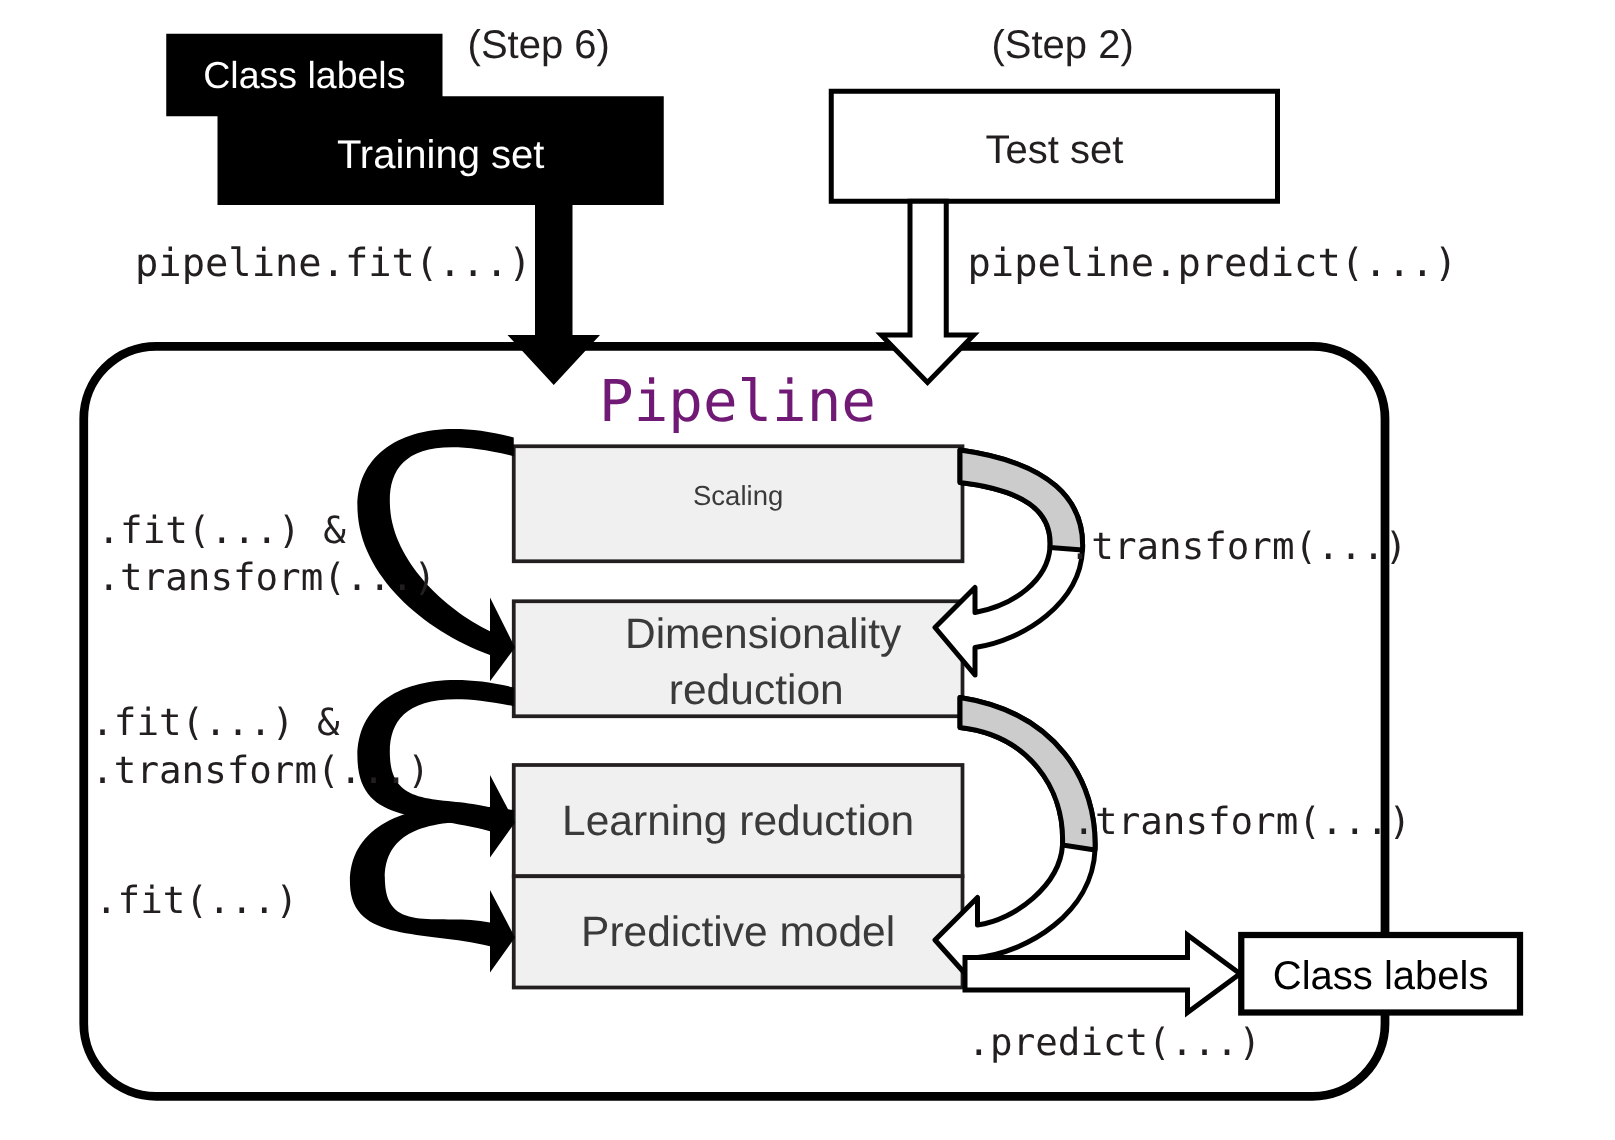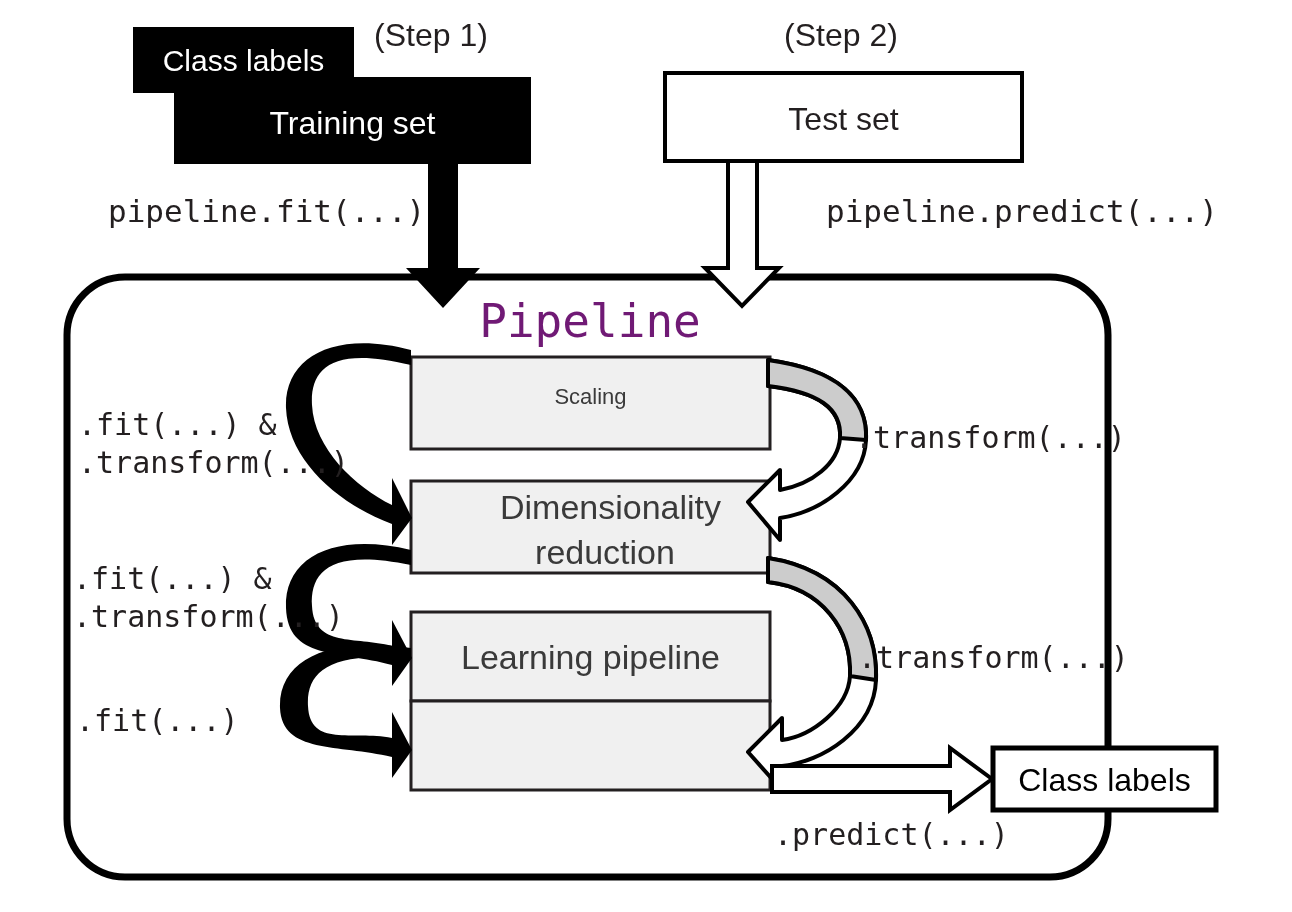--- a/index.html
+++ b/index.html
@@ -141,43 +141,44 @@
                C 852,630 822,588 768,582
                Z" fill="#cccccc" stroke="#000000" stroke-width="4" stroke-linejoin="round"></path>
     </g>
 
     <polygon points="772,766 950,766 950,748 992,779 950,810 950,792 772,792" fill="#ffffff" stroke="#000000" stroke-width="4" stroke-linejoin="miter"></polygon>
 
     <rect x="993" y="748" width="223" height="62" fill="#ffffff" stroke="#000000" stroke-width="5"></rect>
 
   </svg>
 
-  <div class="txt sans centered" style="left:366px; top:17px; width:130px; font-size:32px;">(Step 1)</div>
+  <div class="txt sans centered" style="left:366px; top:17px; width:130px; font-size:32px;">(Step 6)</div>
 
-  <div class="txt sans centered" style="left:775px; top:17px; width:132px; font-size:32px;">(Step 2)</div>
+  <div class="txt sans centered" style="left:775px; top:17px; width:132px; font-size:32px;text-align:right;">(Step 2)</div>
 
   <div class="txt sans centered boxlabel-white" style="left:133px; top:44px; width:221px; font-size:30px;">Class labels</div>
 
   <div class="txt sans centered boxlabel-white" style="left:174px; top:105px; width:357px; font-size:32px;">Training set</div>
 
   <div class="txt sans centered" style="left:665px; top:101px; width:357px; font-size:32px;">Test set</div>
 
   <div class="txt mono" style="left:108px; top:193px; font-size:31px;">pipeline.fit(...)</div>
 
-  <div class="txt mono" style="left:826px; top:193px; font-size:31px;">pipeline.predict(...)</div>
+  <div class="txt mono" style="left:774px; top:193px; font-size:31px;">pipeline.predict(...)</div>
 
   <div class="txt mono centered" style="left:420px; top:294px; width:340px; font-size:46px; color:#701a75;">Pipeline</div>
 
   <div class="txt sans centered" style="left:411px; top:384px; width:359px; font-size:22px; color:#3a3a3a;">Scaling</div>
 
   <div class="txt sans centered" style="left:411px; top:488px; width:359px; font-size:34px; color:#3a3a3a;margin-left:20px;">Dimensionality</div>
   <div class="txt sans centered" style="left:411px; top:533px; width:388px; font-size:34px; color:#3a3a3a;">reduction</div>
 
-  <div class="txt sans centered" style="left:411px; top:638px; width:359px; font-size:34px; color:#3a3a3a;">Learning pipeline</div>
+  <div class="txt sans centered" style="left:411px; top:638px; width:359px; font-size:34px; color:#3a3a3a;">Learning reduction</div>
 
+  <div class="txt sans centered" style="left:411px; top:727px; width:359px; font-size:34px; color:#3a3a3a;">Predictive model</div>
 
   <div class="txt mono" style="left:78px; top:407px; font-size:30px;">.fit(...) &amp;</div>
   <div class="txt mono" style="left:78px; top:445px; font-size:30px;">.transform(...)</div>
 
   <div class="txt mono" style="left:73px; top:561px; font-size:30px;">.fit(...) &amp;</div>
   <div class="txt mono" style="left:73px; top:599px; font-size:30px;">.transform(...)</div>
 
   <div class="txt mono" style="left:76px; top:703px; font-size:30px;">.fit(...)</div>
 
   <div class="txt mono" style="left:855px; top:420px; font-size:30px;">.transform(...)</div>

